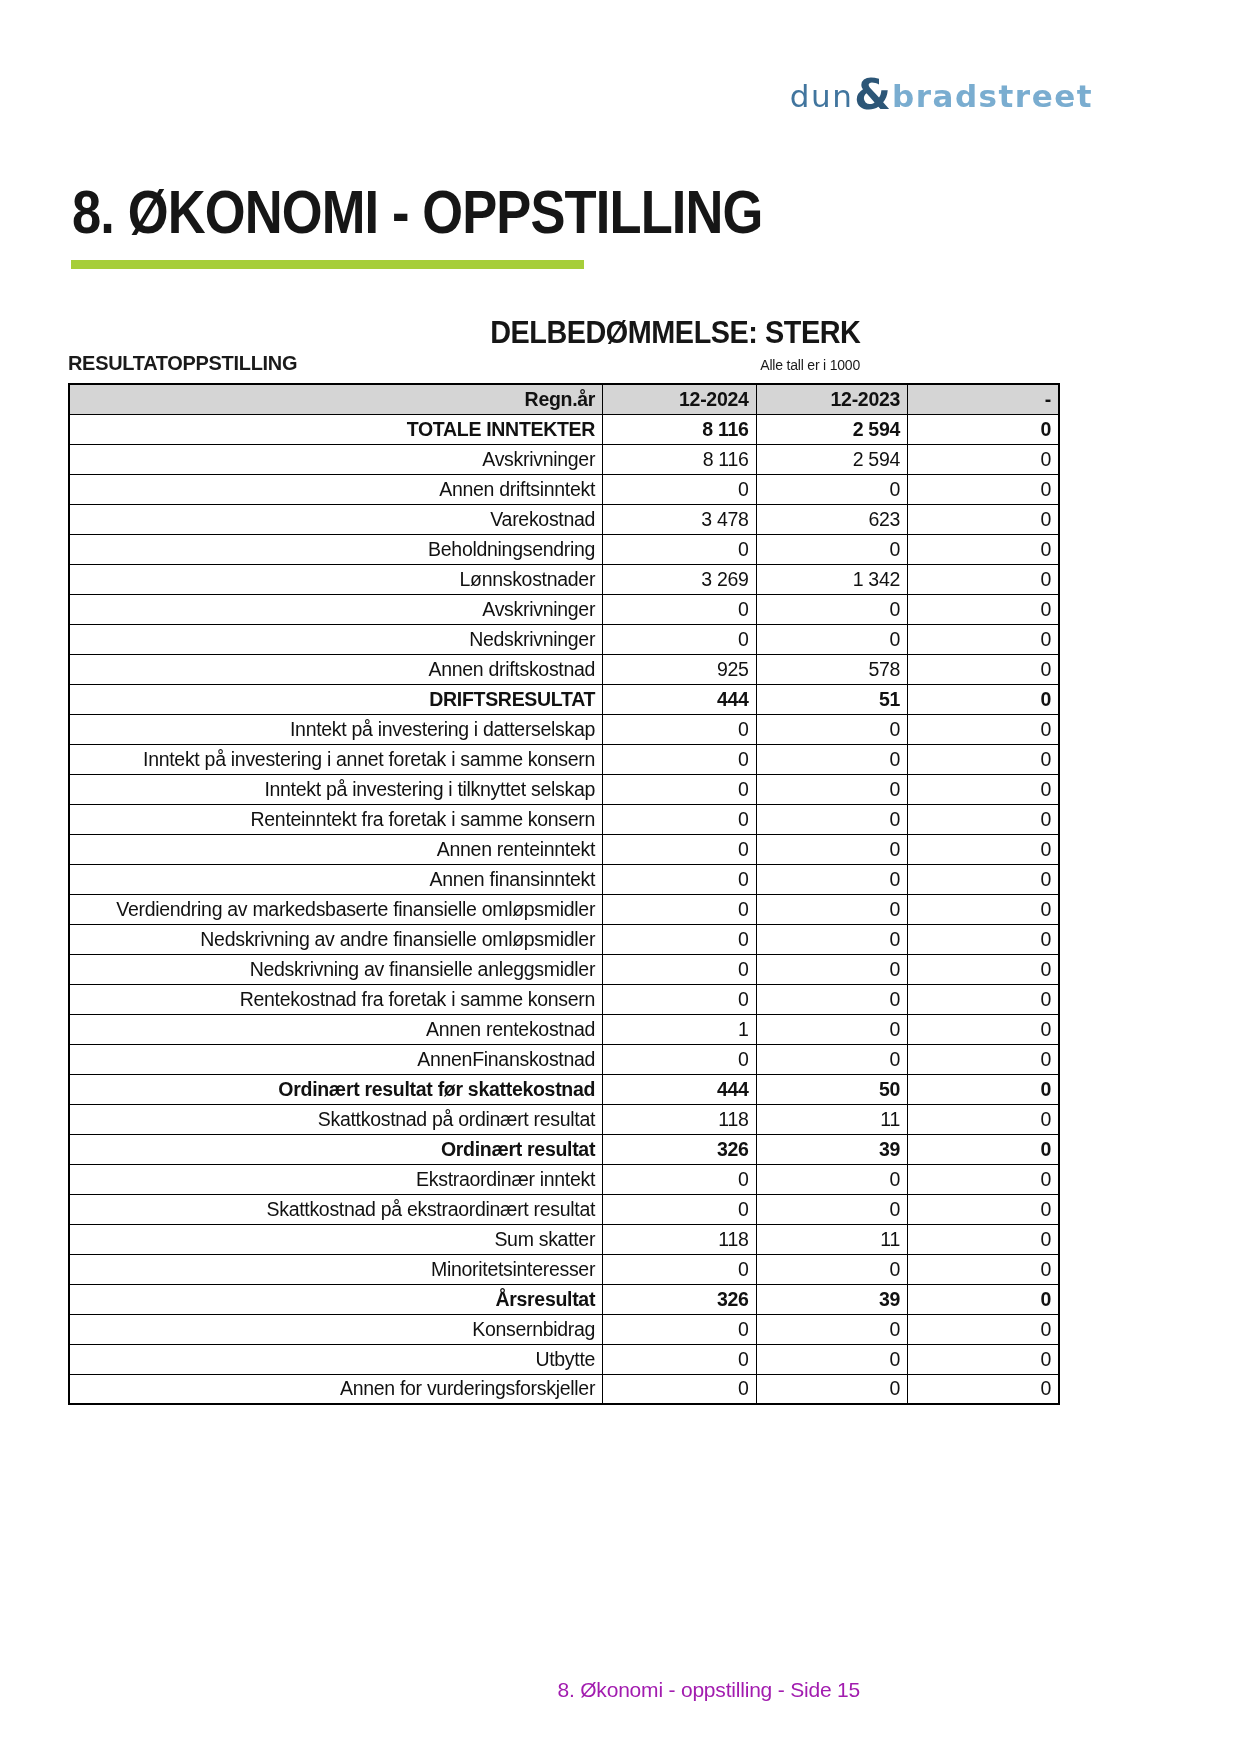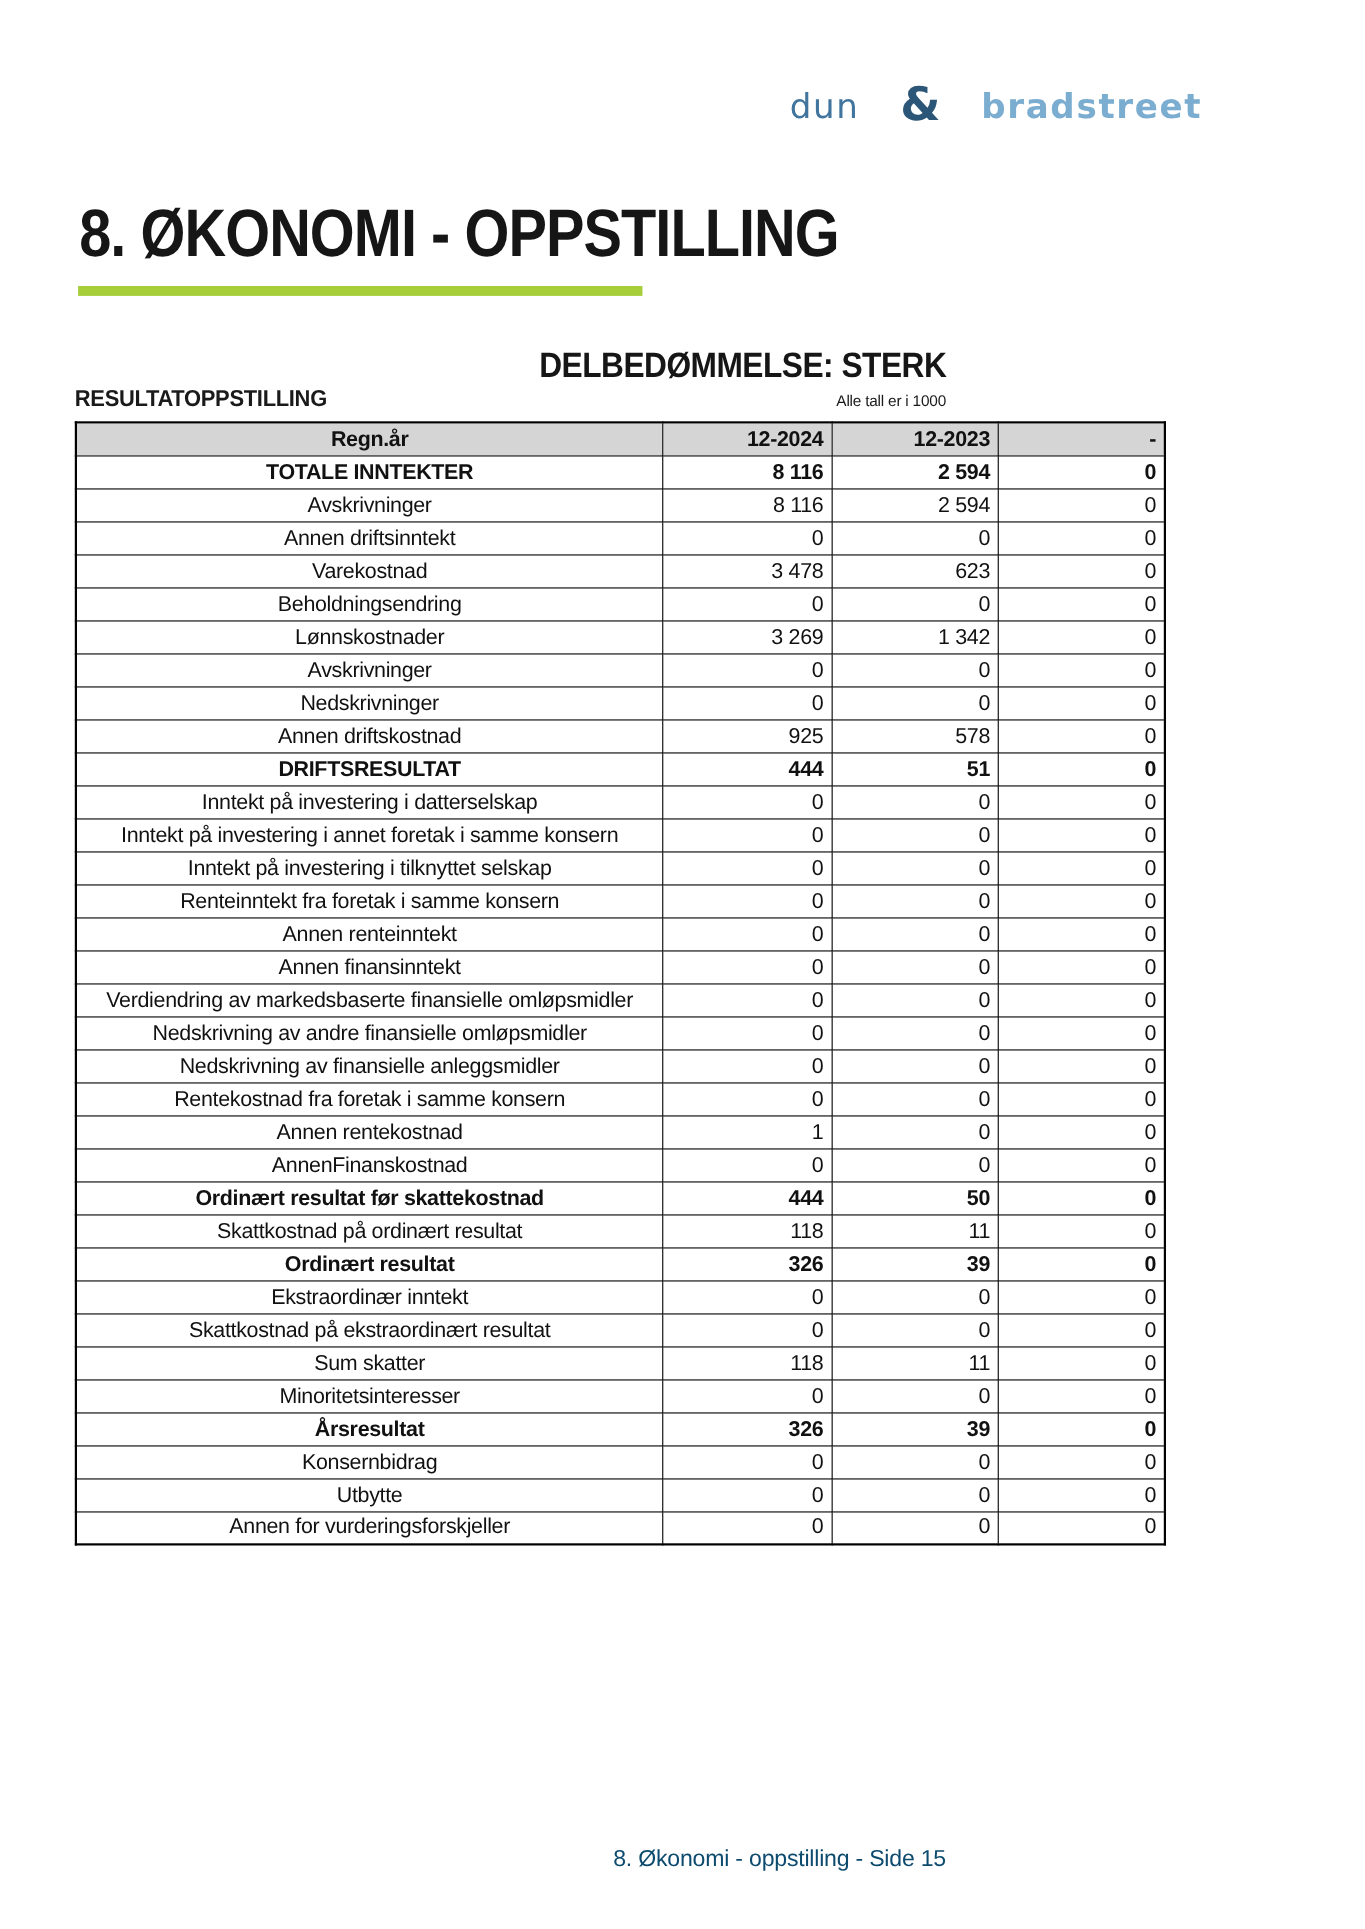--- a/index.html
+++ b/index.html
@@ -15,21 +15,21 @@
   body{
     width:1241px;height:1754px;position:relative;background:#ffffff;
     font-family:"Liberation Sans", sans-serif;color:var(--ink);
   }
   .content{position:absolute;left:68px;top:0;width:792px;height:100%;padding-left:44px;}
 
   
   .logo{
     position:absolute;left:760px;top:68px;width:333px;
     display:flex;align-items:baseline;justify-content:flex-end;
-    font-family:"DejaVu Sans", sans-serif;white-space:nowrap;gap:36px;
+    font-family:"DejaVu Sans", sans-serif;white-space:nowrap;
   }
   .logo-dun{font-size:31px;color:var(--logo-dun);letter-spacing:1.5px;font-weight:500;}
   .logo-amp{font-size:42px;color:var(--logo-amp);font-weight:700;margin:0 1px;position:relative;top:2px;}
   .logo-brad{font-size:31px;color:var(--logo-bradstreet);letter-spacing:1.5px;font-weight:700;}
 
   
   .title{
     position:absolute;left:4px;top:182px;margin:0;
     font-size:61px;line-height:1;font-weight:900;color:#161616;
     letter-spacing:-1px;transform:scaleX(0.86);transform-origin:left center;
@@ -68,28 +68,28 @@
   .fin-table th,.fin-table td{
     border:1px solid #000;
     height:30px;padding:0 7px;
     font-size:19.5px;letter-spacing:-0.3px;
     overflow:hidden;white-space:nowrap;
     color:#111;
   }
   .fin-table thead th{
     background:var(--header-gray);font-weight:bold;
   }
-  .label-cell{text-align:center;}
+  .label-cell{text-align:right;}
   .num-cell{text-align:right;}
   tr.row-bold td{font-weight:bold;}
 
   
   .footer{
     position:absolute;right:0;top:1678px;
-    font-size:21px;letter-spacing:-0.2px;color:#0c4a6e;
+    font-size:21px;letter-spacing:-0.2px;color:#a21caf;
     white-space:nowrap;
   }
 </style>
 </head>
 <body>
 
 <div class="logo">
   <span class="logo-dun">dun</span>
   <span class="logo-amp">&amp;</span>
   <span class="logo-brad">bradstreet</span>

